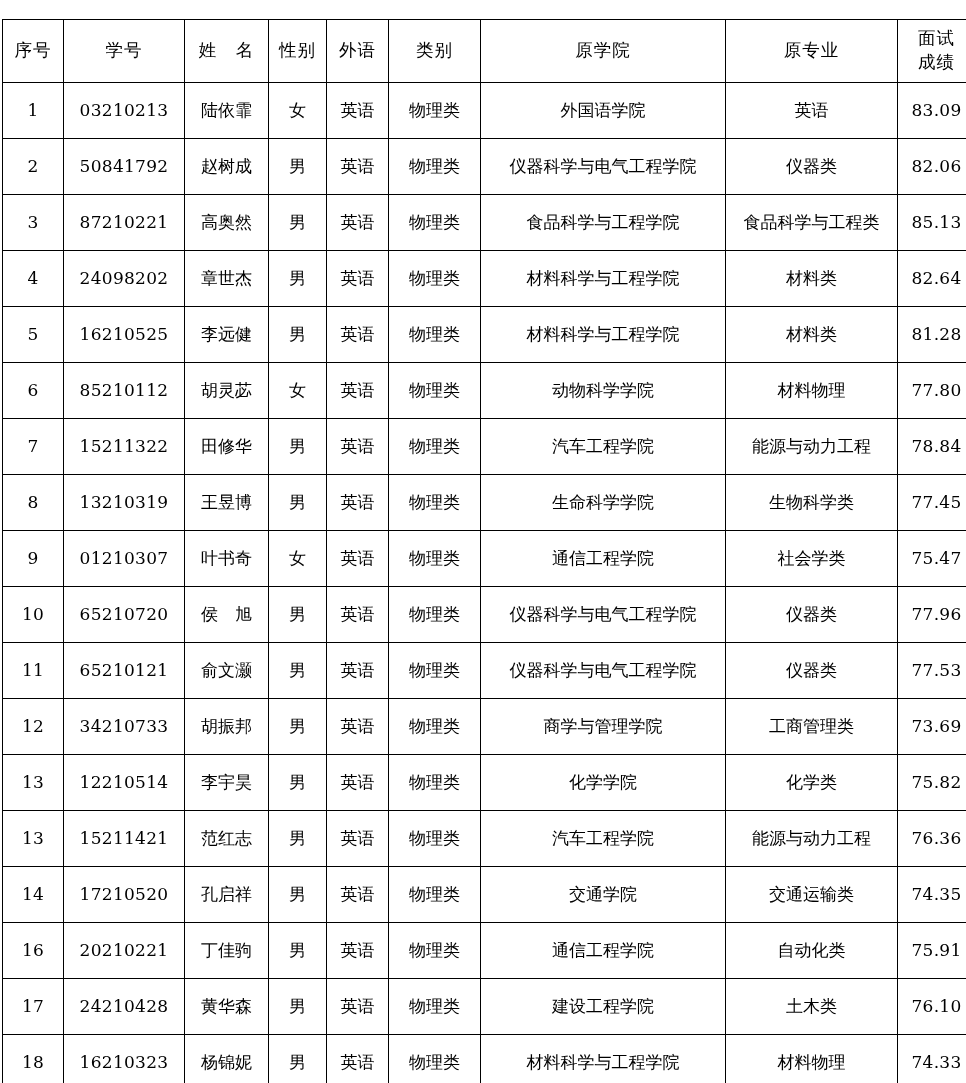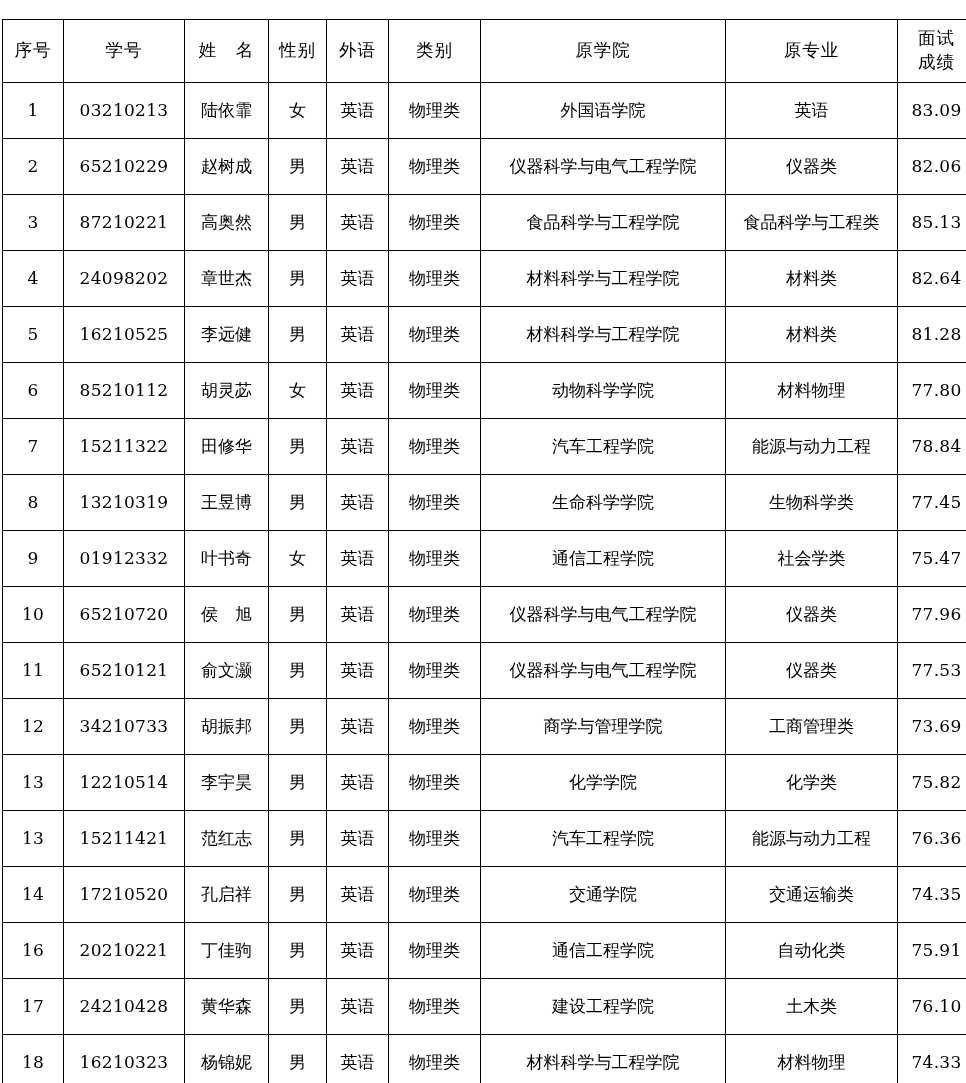--- a/index.html
+++ b/index.html
@@ -108,21 +108,21 @@
           <td class="name-cell">陆依霏</td>
           <td>女</td>
           <td>英语</td>
           <td>物理类</td>
           <td>外国语学院</td>
           <td>英语</td>
           <td class="score-cell">83.09</td>
         </tr>
         <tr>
           <td class="num-cell">2</td>
-          <td class="num-cell">65210229</td>
+          <td class="num-cell">50841792</td>
           <td class="name-cell">赵树成</td>
           <td>男</td>
           <td>英语</td>
           <td>物理类</td>
           <td>仪器科学与电气工程学院</td>
           <td>仪器类</td>
           <td class="score-cell">82.06</td>
         </tr>
         <tr>
           <td class="num-cell">3</td>
@@ -185,21 +185,21 @@
           <td class="name-cell">王昱博</td>
           <td>男</td>
           <td>英语</td>
           <td>物理类</td>
           <td>生命科学学院</td>
           <td>生物科学类</td>
           <td class="score-cell">77.45</td>
         </tr>
         <tr>
           <td class="num-cell">9</td>
-          <td class="num-cell">01912332</td>
+          <td class="num-cell">01210307</td>
           <td class="name-cell">叶书奇</td>
           <td>女</td>
           <td>英语</td>
           <td>物理类</td>
           <td>通信工程学院</td>
           <td>社会学类</td>
           <td class="score-cell">75.47</td>
         </tr>
         <tr>
           <td class="num-cell">10</td>

